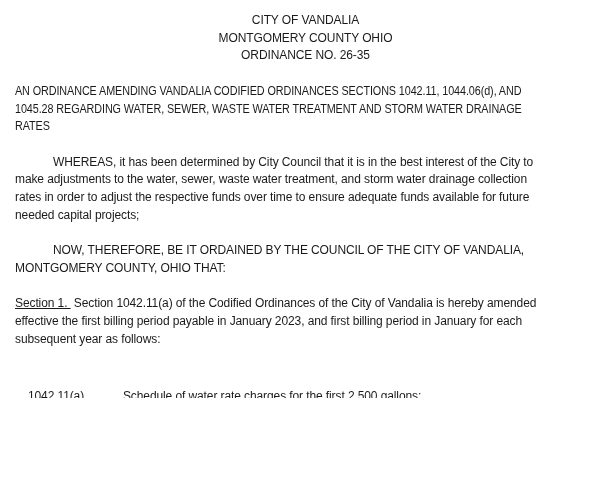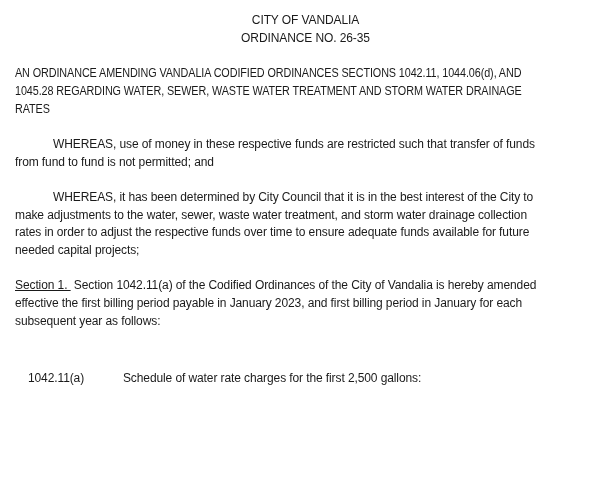--- a/index.html
+++ b/index.html
@@ -50,36 +50,37 @@
     text-indent: 0;
   }
 </style>
 </head>
 <body>
 
 <div class="page">
 
   <header class="doc-header">
     <div>CITY OF VANDALIA</div>
+    <div>MONTGOMERY COUNTY OHIO</div>
     <div>ORDINANCE NO. 26-35</div>
   </header>
 
   <p class="para caps">AN ORDINANCE AMENDING VANDALIA CODIFIED ORDINANCES SECTIONS 1042.11, 1044.06(d), AND
 1045.28 REGARDING WATER, SEWER, WASTE WATER TREATMENT AND STORM WATER DRAINAGE
 RATES</p>
 
 
-  <p class="para indent">WHEREAS, use of money in these respective funds are restricted such that transfer of funds
-from fund to fund is not permitted; and</p>
 
   <p class="para indent">WHEREAS, it has been determined by City Council that it is in the best interest of the City to
 make adjustments to the water, sewer, waste water treatment, and storm water drainage collection
 rates in order to adjust the respective funds over time to ensure adequate funds available for future
 needed capital projects;</p>
 
+  <p class="para indent">NOW, THEREFORE, BE IT ORDAINED BY THE COUNCIL OF THE CITY OF VANDALIA,
+MONTGOMERY COUNTY, OHIO THAT:</p>
 
   <p class="para"><span class="underline">Section 1. </span><span> Section 1042.11(a) of the Codified Ordinances of the City of Vandalia is hereby amended
 effective the first billing period payable in January 2023, and first billing period in January for each
 subsequent year as follows:</span></p>
 
   <div class="rate-line">
     <span class="rate-code">1042.11(a)</span><span>Schedule of water rate charges for the first 2,500 gallons:</span>
   </div>
 
 </div>

